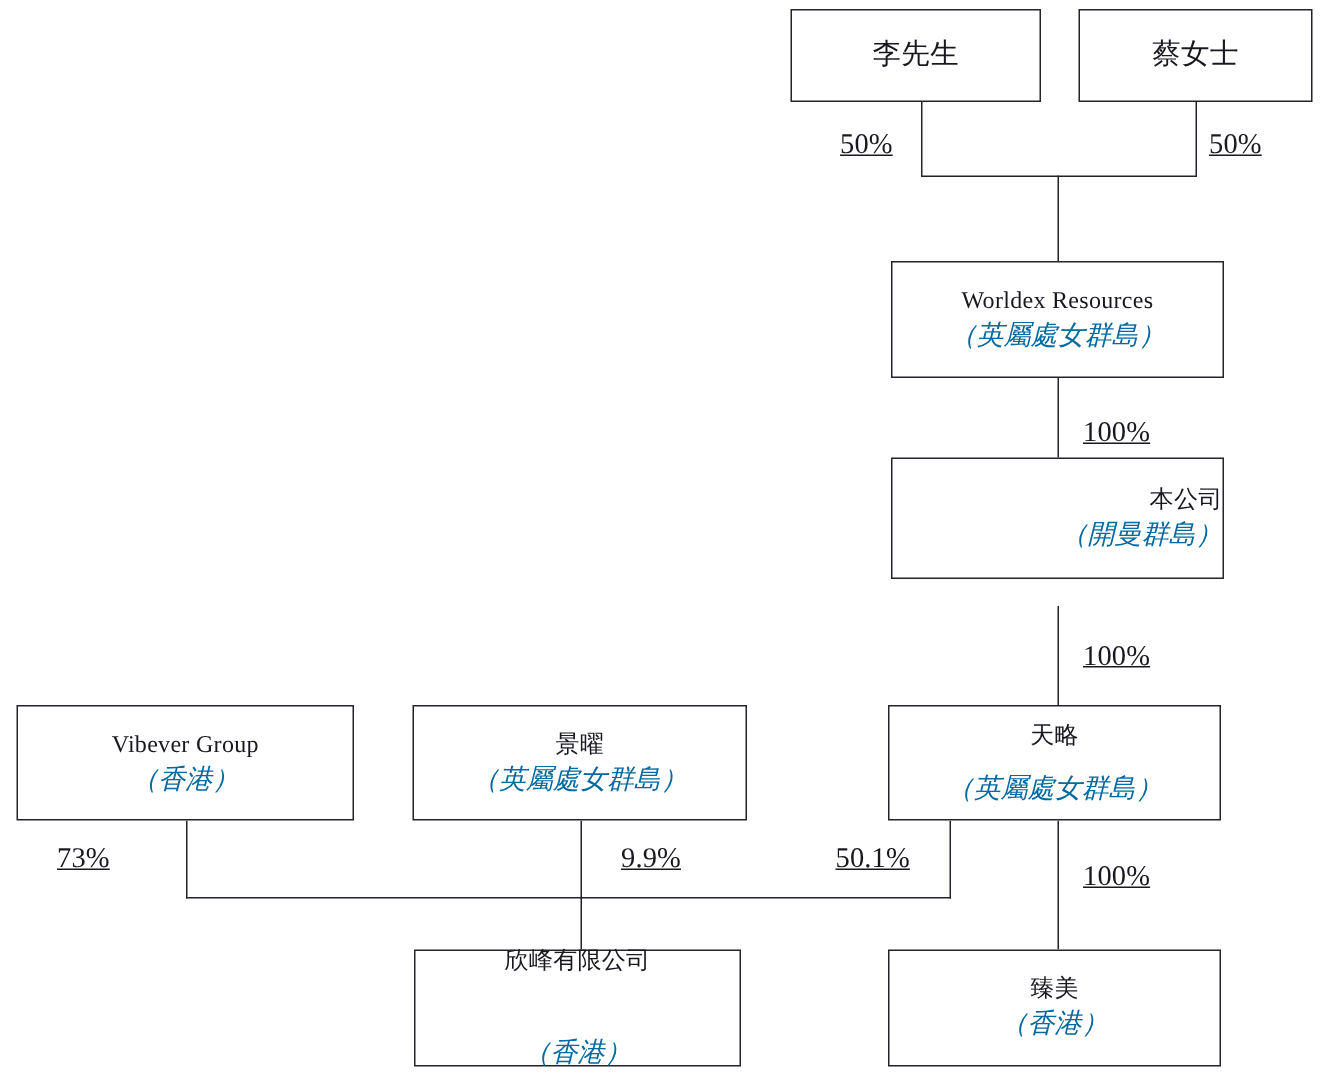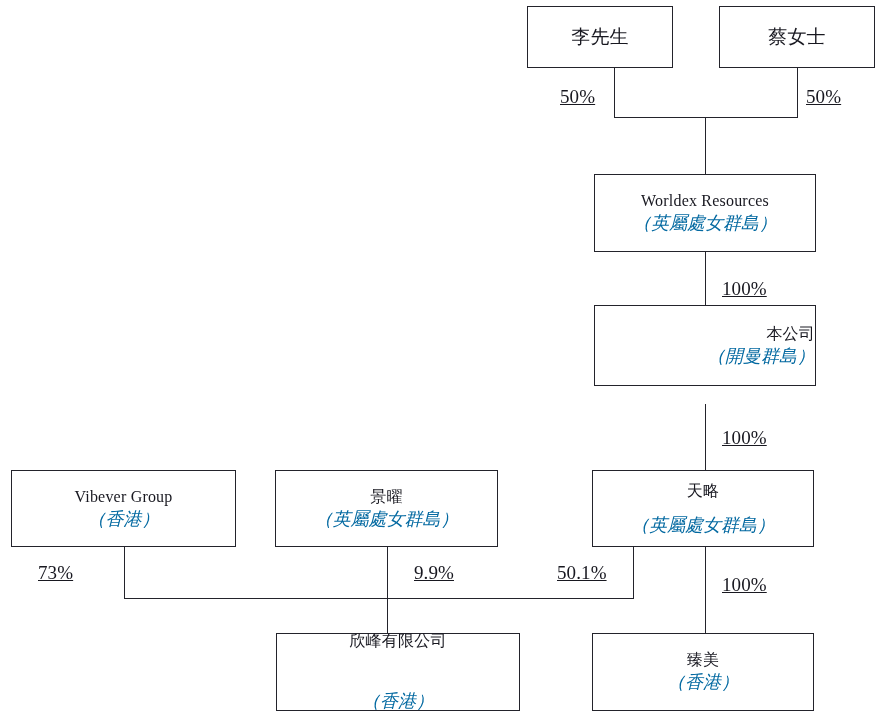--- a/index.html
+++ b/index.html
@@ -73,21 +73,21 @@
     background: transparent;
     letter-spacing: 0.1px;
     text-decoration: underline;
   }
 </style>
 </head>
 <body>
 
 <div id="chart-root">
 
-  <div class="node single" style="left:527px; top:6px; width:146px; height:62px;">
+  <div class="node single" style="left:527px; top:6px; width:167px; height:62px;">
     <div class="name">李先生</div>
   </div>
 
   <div class="node single" style="left:719px; top:6px; width:156px; height:62px;">
     <div class="name">蔡女士</div>
   </div>
 
   <div class="vline" style="left:614px; top:68px; height:50px;"></div>
 
   <div class="vline" style="left:797px; top:68px; height:50px;"></div>
@@ -138,21 +138,21 @@
 
   <div class="vline" style="left:387px; top:598px; height:35px;"></div>
 
   <div class="pct" style="left:38px; top:562px;">73%</div>
   <div class="pct" style="left:414px; top:562px;">9.9%</div>
   <div class="pct" style="left:557px; top:562px;">50.1%</div>
 
   <div class="vline" style="left:705px; top:547px; height:86px;"></div>
   <div class="pct" style="left:722px; top:574px;">100%</div>
 
-  <div class="node" style="left:276px; top:633px; width:244px; height:78px;gap:38px;">
+  <div class="node" style="left:276px; top:633px; width:218px; height:78px;gap:38px;">
     <div class="name">欣峰有限公司</div>
     <div class="place">（香港）</div>
   </div>
 
   <div class="node" style="left:592px; top:633px; width:222px; height:78px;">
     <div class="name">臻美</div>
     <div class="place">（香港）</div>
   </div>
 
 </div>

